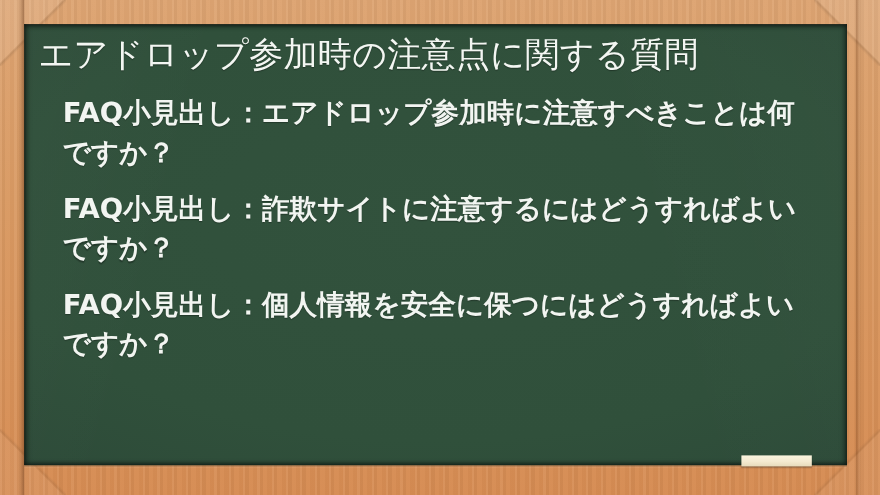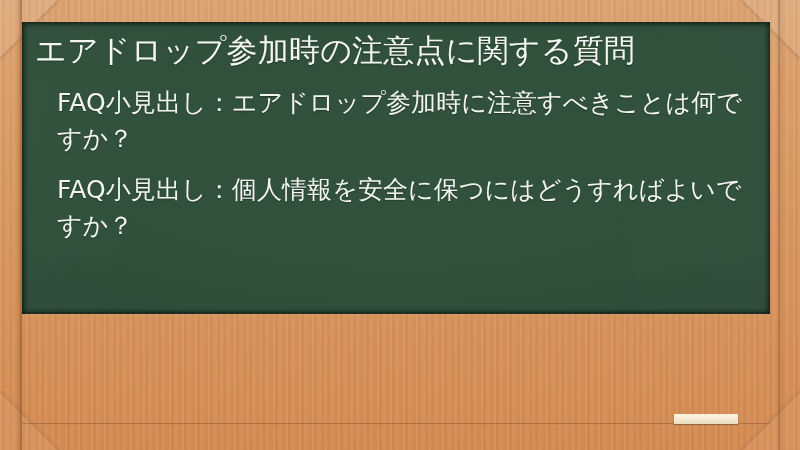--- a/index.html
+++ b/index.html
@@ -61,21 +61,21 @@
     position: absolute; right: 17px; top: 0; width: 5px; height: 450px;
     background: linear-gradient(-90deg, rgba(0,0,0,0.0), rgba(90,45,15,0.30));
   }
 
   
   .board {
     position: absolute;
     left: 22px;
     top: 22px;
     width: 748px;
-    height: 292px;
+    height: 401px;
     box-sizing: border-box;
     background:
       radial-gradient(ellipse 120% 110% at 50% 45%,
         #32523d 0%, #30503b 45%, #2b4737 80%, #284233 100%);
     box-shadow:
       inset 0 2px 5px rgba(0,0,0,0.45),
       inset 0 -2px 4px rgba(0,0,0,0.35),
       inset 3px 0 5px rgba(0,0,0,0.30),
       inset -3px 0 5px rgba(0,0,0,0.25),
       0 1px 0 rgba(255,255,255,0.07);
@@ -114,21 +114,21 @@
   
   .faq-list {
     list-style: none;
     margin: 14px 0 0 0;
     padding: 0 10px 0 22px;
   }
   .faq-item {
     color: #f2f5f1;
     font-size: 25px;
     line-height: 1.44;
-    font-weight: 400;
+    font-weight: 700;
     letter-spacing: 0.1px;
     margin: 0 0 15px 0;
     text-shadow: 0 1px 1px rgba(0,0,0,0.30);
   }
   .faq-item:last-child { margin-bottom: 8px; }
 
   
   .chalk-stick {
     position: absolute;
     left: 674px;
@@ -162,20 +162,21 @@
   <div class="wood-shadow-l"></div>
   <div class="wood-shadow-r"></div>
 
   <div class="board">
     <div class="board-inner">
 
       <h1 class="board-title">エアドロップ参加時の注意点に関する質問</h1>
 
       <ul class="faq-list">
         <li class="faq-item">FAQ小見出し：エアドロップ参加時に注意すべきことは何ですか？</li>
+        <li class="faq-item">FAQ小見出し：詐欺サイトに注意するにはどうすればよいですか？</li>
         <li class="faq-item">FAQ小見出し：個人情報を安全に保つにはどうすればよいですか？</li>
       </ul>
 
     </div>
   </div>
 
   <div class="ledge-line"></div>
   <div class="chalk-stick"></div>
 
 </div>

